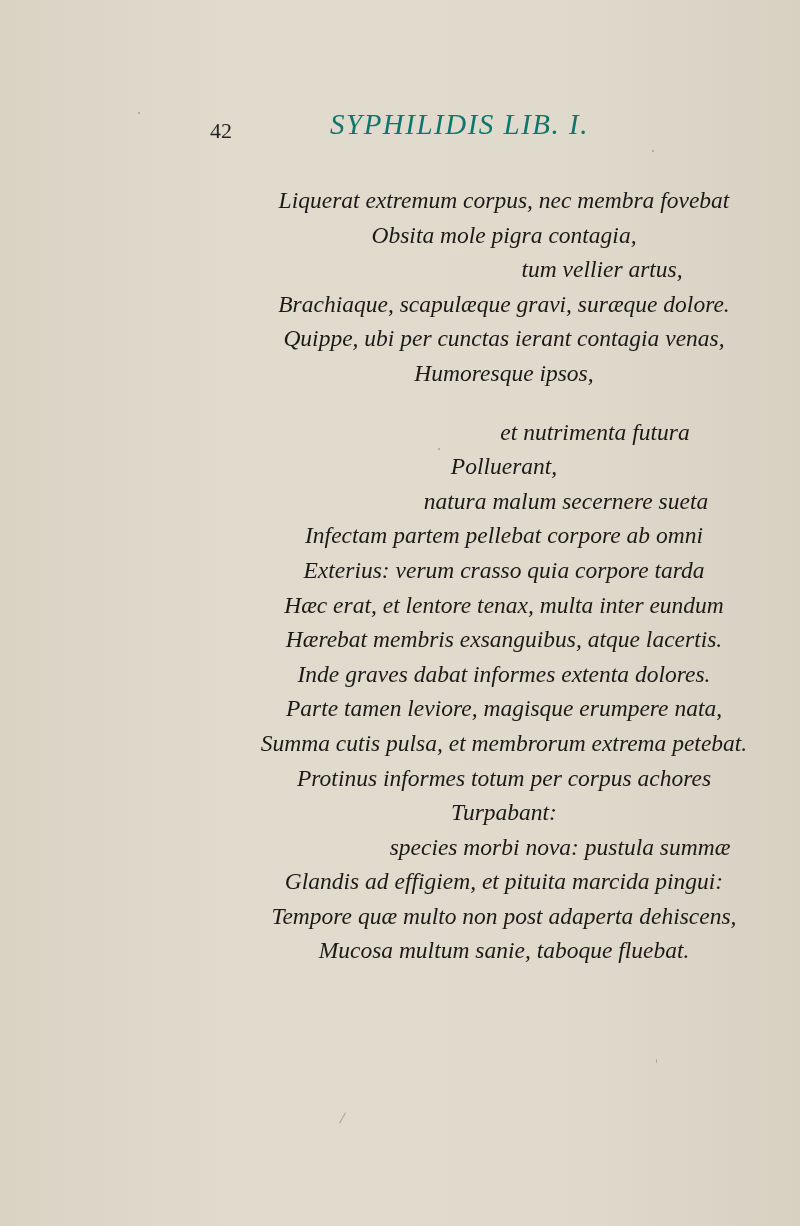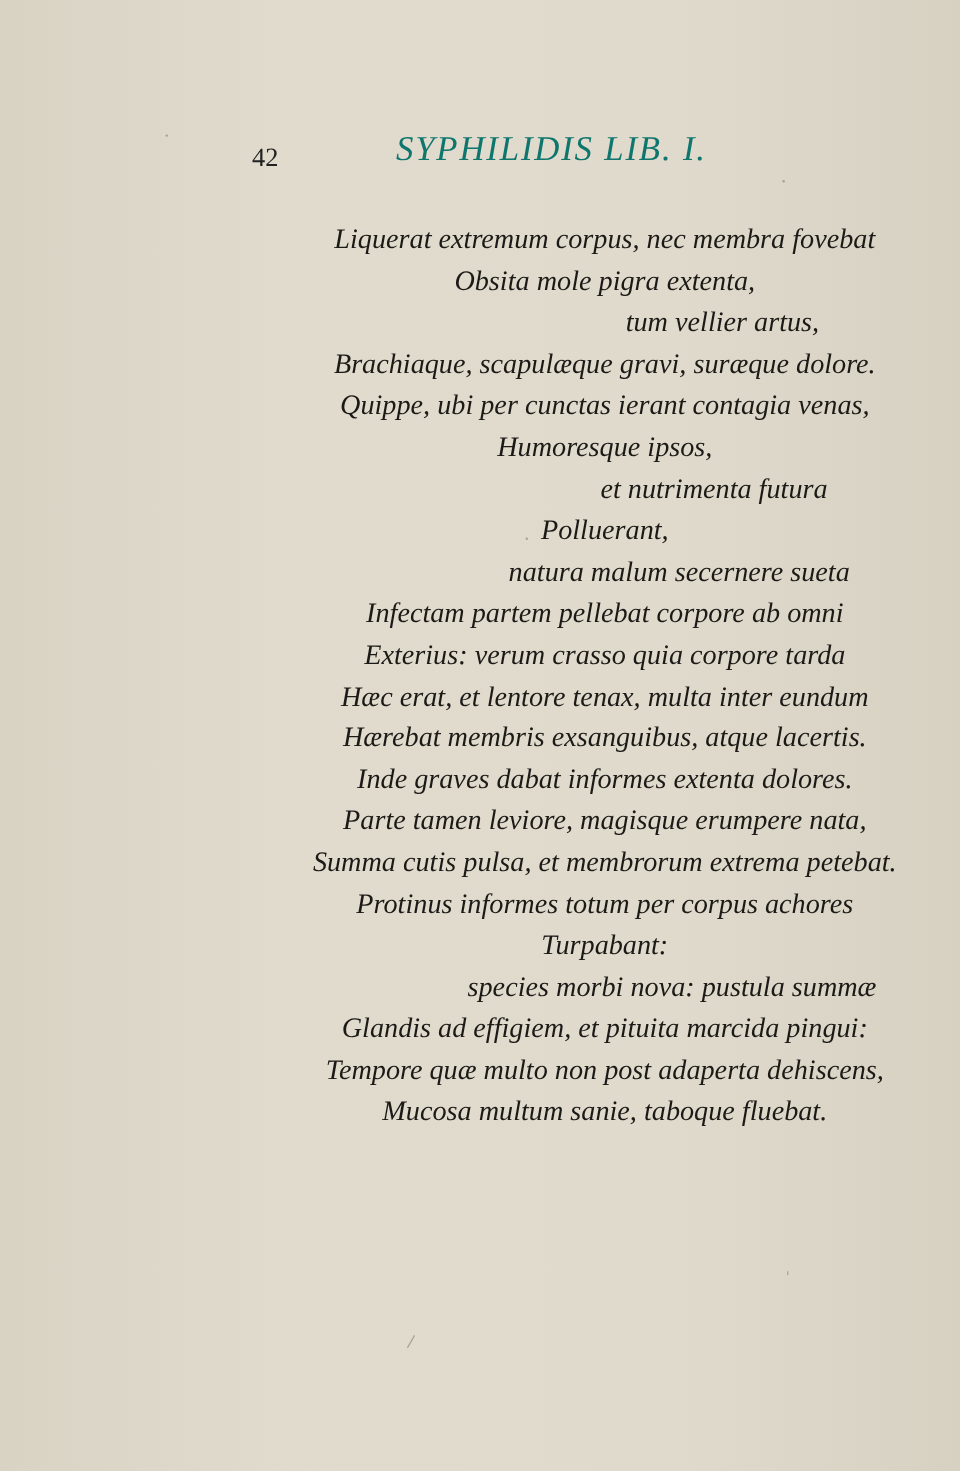--- a/index.html
+++ b/index.html
@@ -77,26 +77,26 @@
 <body>
 
 <div class="page">
   <div class="running-head">
     <span class="page-number">42</span>
     <span class="book-title">SYPHILIDIS LIB. I.</span>
   </div>
 
   <div class="verse">
     <div class="verse-line">Liquerat extremum corpus, nec membra fovebat</div>
-    <div class="verse-line">Obsita mole pigra extenta,</div>
+    <div class="verse-line">Obsita mole pigra contagia,</div>
     <div class="verse-line" style="padding-left: 196px;">tum vellier artus,</div>
     <div class="verse-line">Brachiaque, scapulæque gravi, suræque dolore.</div>
     <div class="verse-line">Quippe, ubi per cunctas ierant contagia venas,</div>
     <div class="verse-line">Humoresque ipsos,</div>
-    <div class="verse-line" style="padding-left: 182px;">et nutrimenta futura</div>
+    <div class="verse-line" style="padding-left: 182px; margin-top: 24px;">et nutrimenta futura</div>
     <div class="verse-line">Polluerant,</div>
     <div class="verse-line" style="padding-left: 124px;">natura malum secernere sueta</div>
     <div class="verse-line">Infectam partem pellebat corpore ab omni</div>
     <div class="verse-line">Exterius: verum crasso quia corpore tarda</div>
     <div class="verse-line">Hæc erat, et lentore tenax, multa inter eundum</div>
     <div class="verse-line">Hærebat membris exsanguibus, atque lacertis.</div>
     <div class="verse-line">Inde graves dabat informes extenta dolores.</div>
     <div class="verse-line">Parte tamen leviore, magisque erumpere nata,</div>
     <div class="verse-line">Summa cutis pulsa, et membrorum extrema petebat.</div>
     <div class="verse-line">Protinus informes totum per corpus achores</div>

